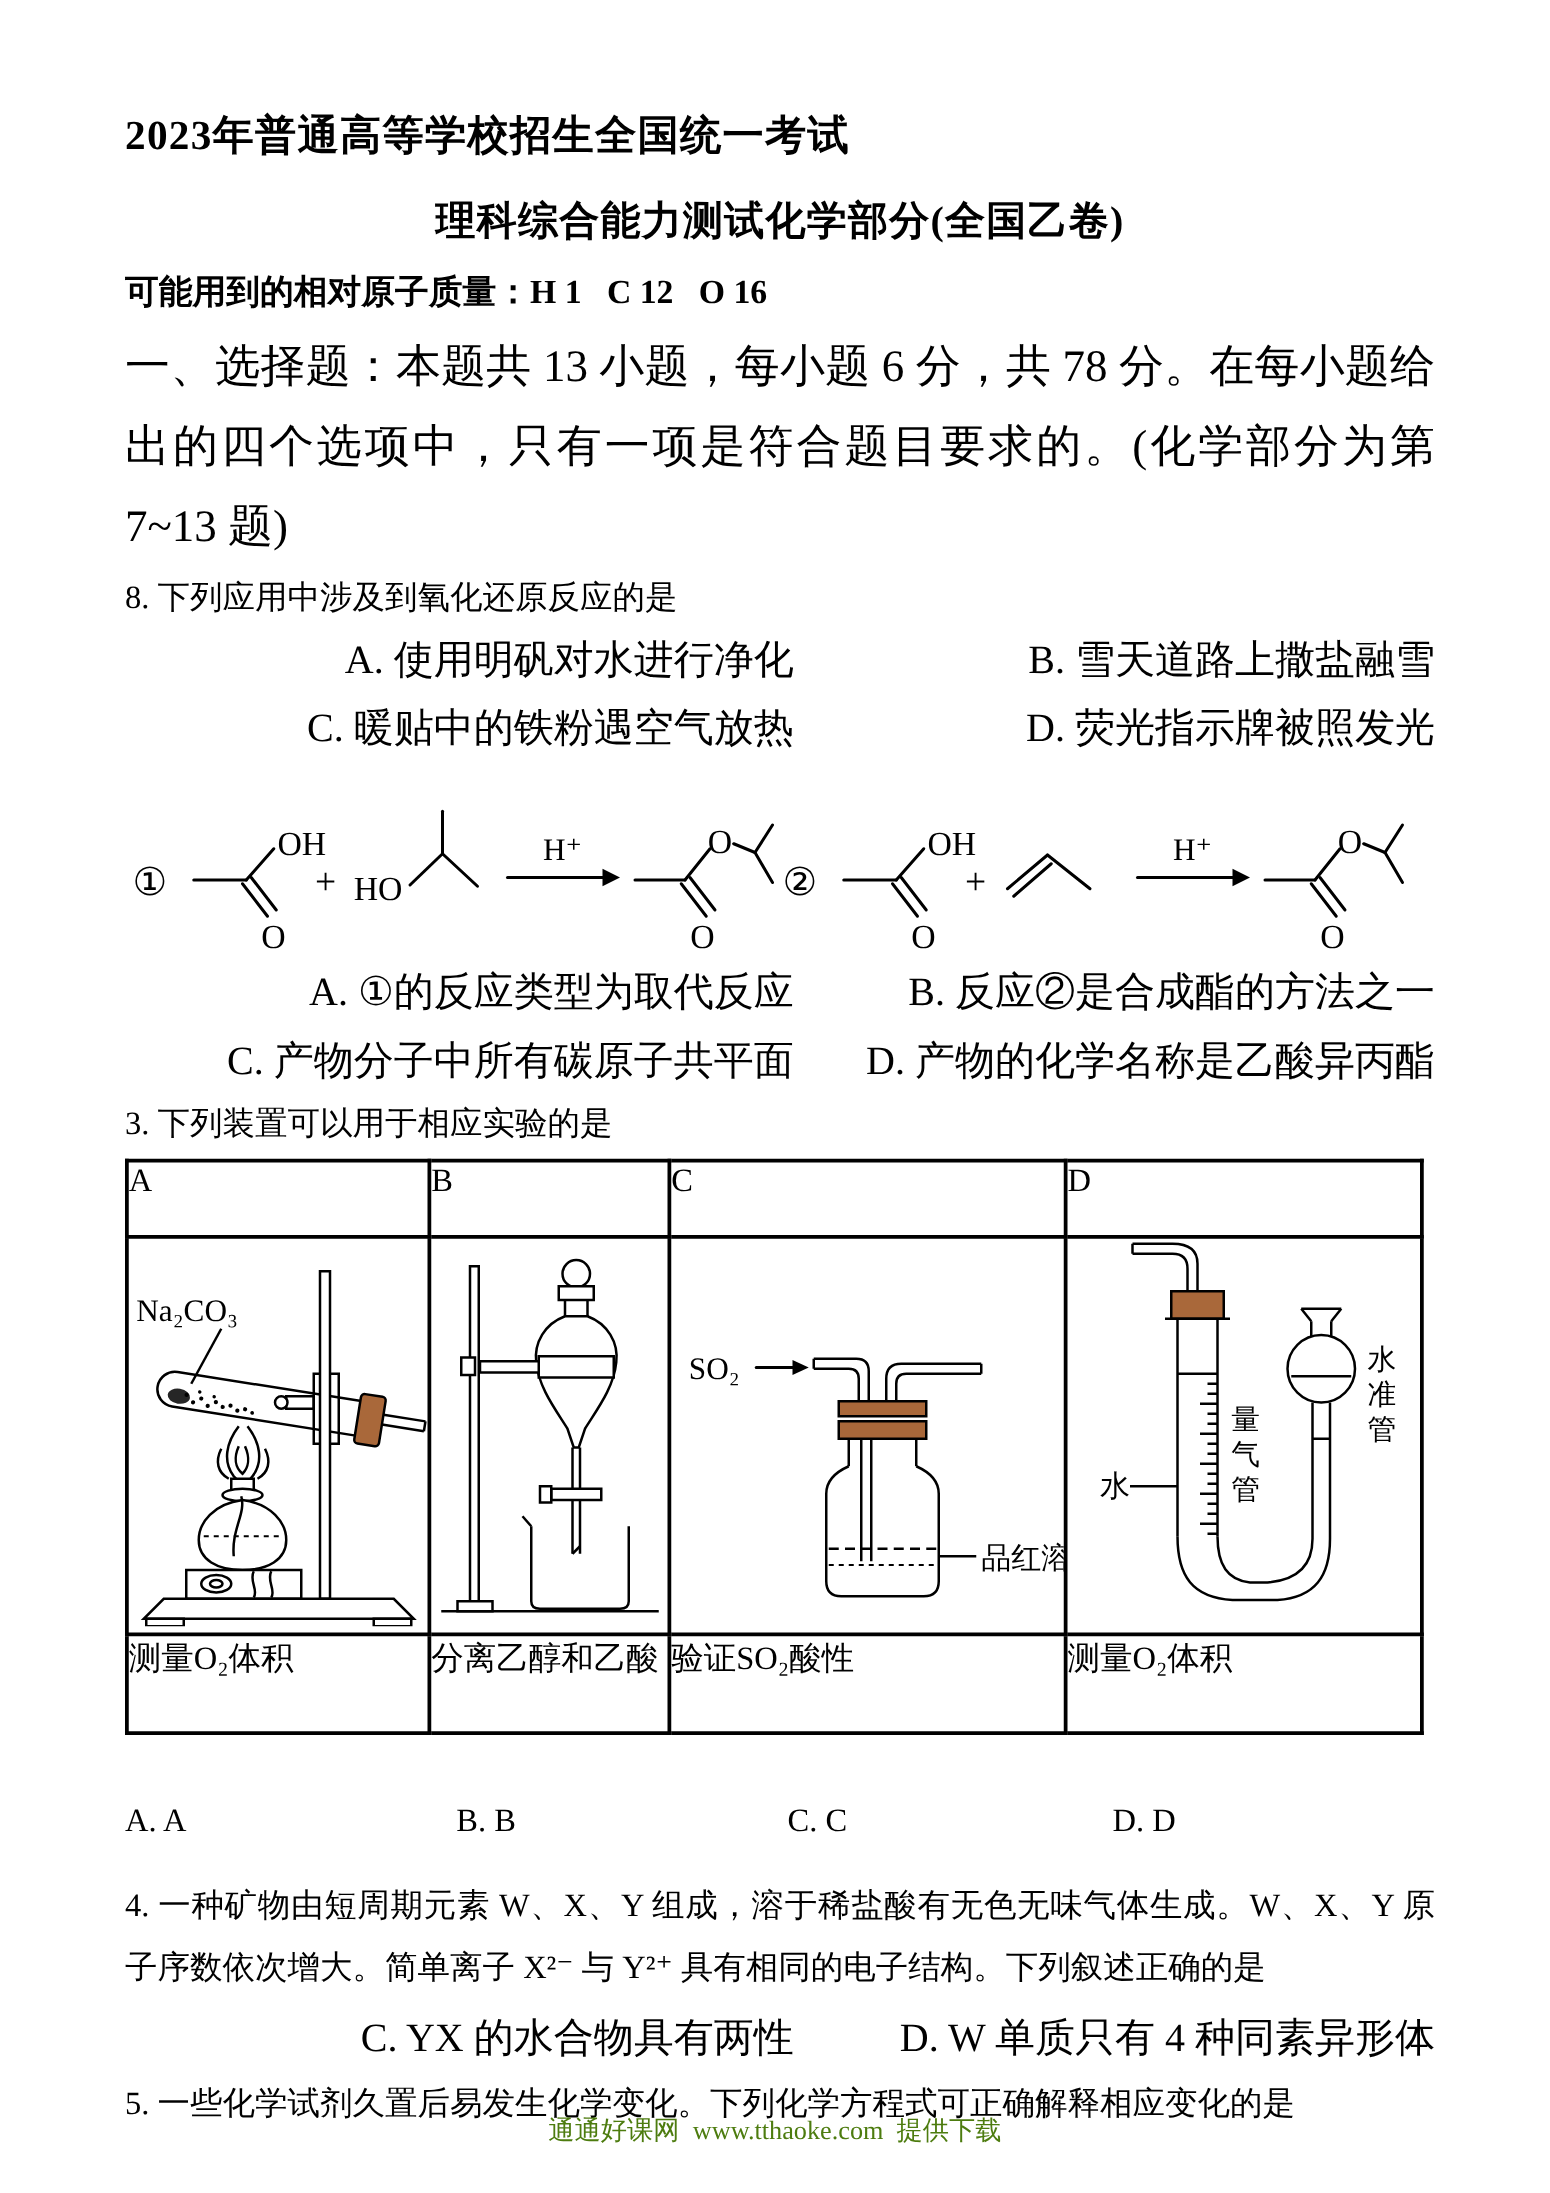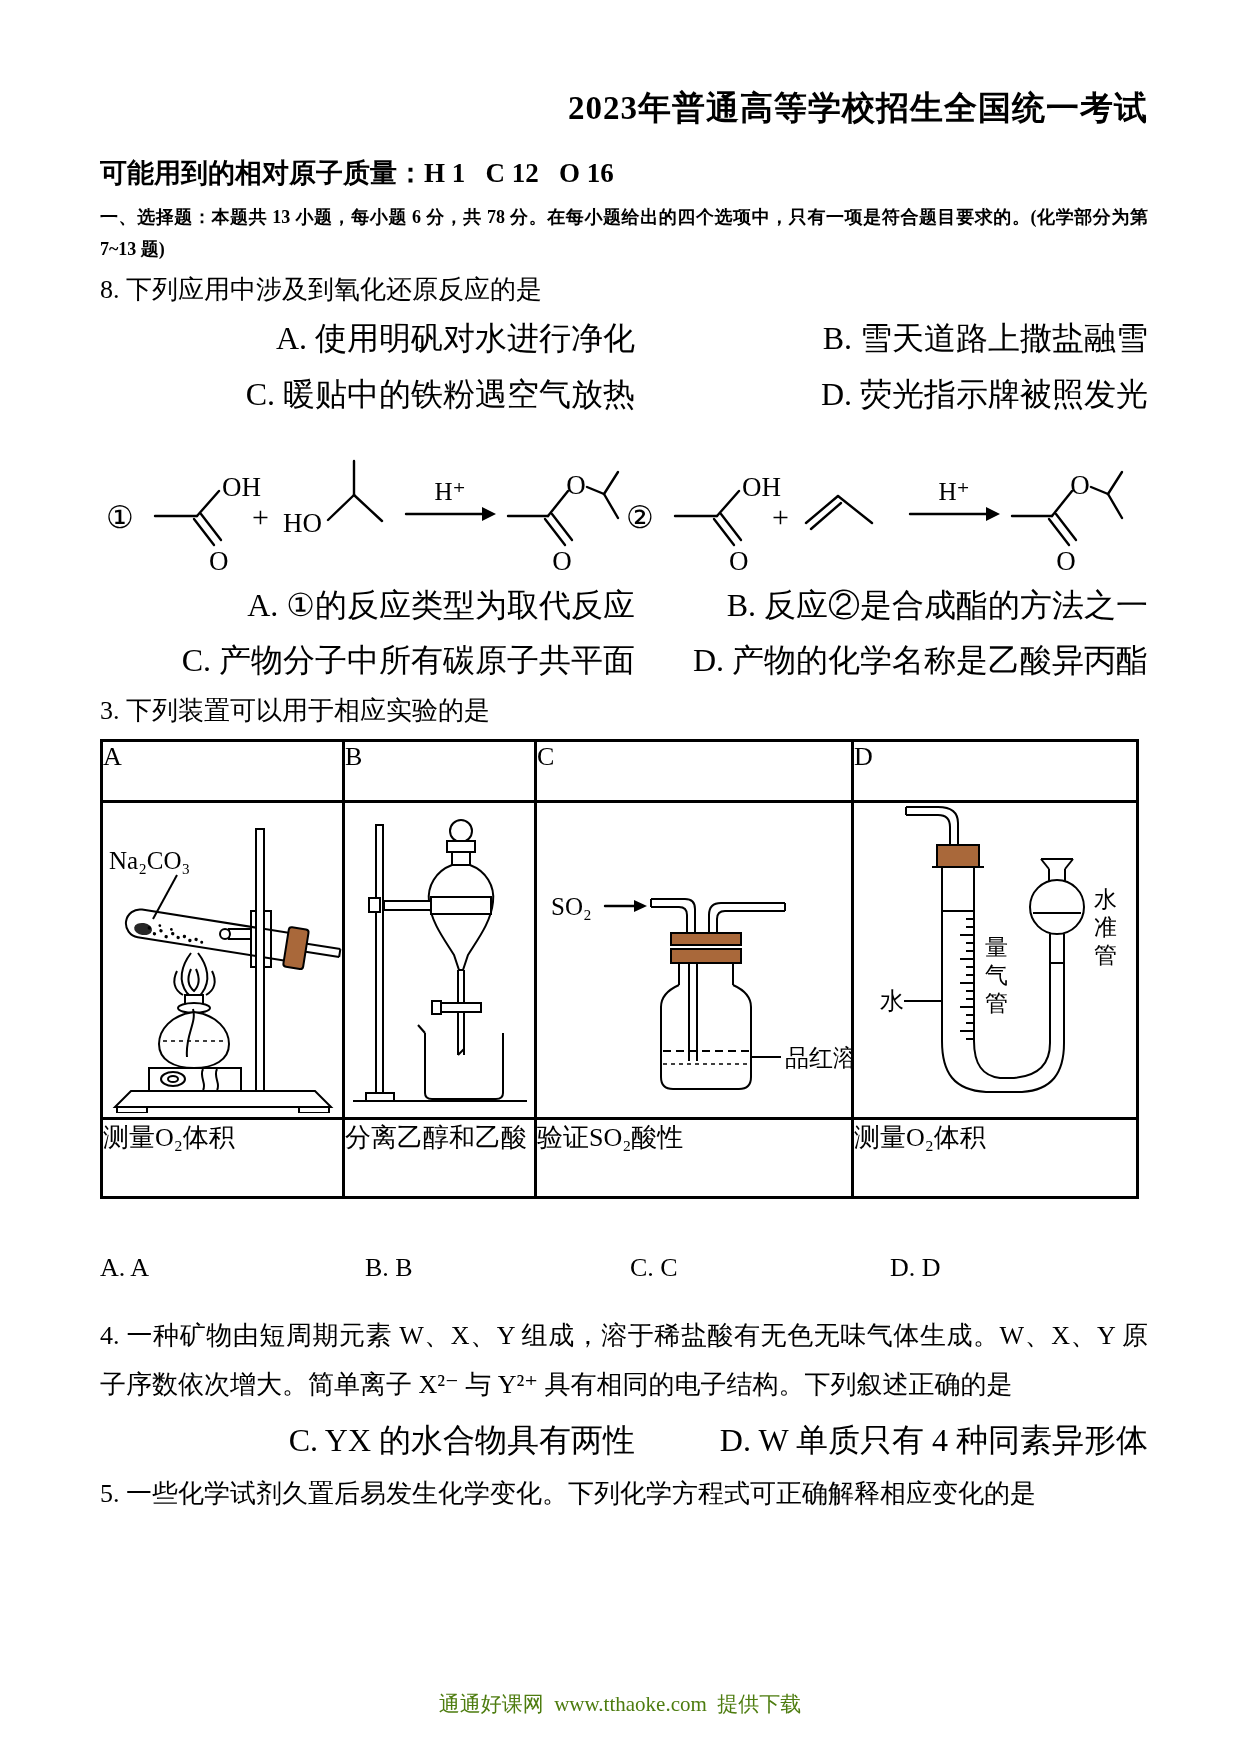--- a/index.html
+++ b/index.html
@@ -1,22 +1,22 @@
 <!DOCTYPE html>
 <html><head>
 <meta charset="utf-8">
 <style>
   html,body{margin:0;padding:0;background:#fff;}
   .page{position:relative;width:1240px;height:1754px;background:#fff;overflow:hidden;
         font-family:"Liberation Serif","DejaVu Serif",serif;color:#000;}
   .content{position:absolute;left:100px;top:86px;width:1048px;}
-  .title{font-size:33px;font-weight:bold;text-align:right;margin:0 0 24px 0;letter-spacing:1px;}
+  .title{font-size:33px;font-weight:bold;text-align:left;margin:0 0 24px 0;letter-spacing:1px;}
   .subtitle{font-size:32px;font-weight:bold;text-align:center;margin:0 0 16px 0;letter-spacing:1px;}
   .masses{font-size:27px;font-weight:bold;margin:0 0 10px 0;white-space:pre-wrap;}
-  .section{font-size:18px;font-weight:bold;line-height:1.78;text-align:justify;margin:0 0 8px 0;}
+  .section{font-size:36px;font-weight:normal;line-height:1.78;text-align:justify;margin:0 0 8px 0;}
   .stem{font-size:26px;line-height:1.32;margin:0 0 10px 0;}
   .optrow{display:flex;font-size:32px;line-height:1.32;margin:0 0 13px 0;text-align:right;}
   .opt-left{width:535px;flex:0 0 535px;}
   .opt-right{flex:1;}
   .rxnrow{display:flex;align-items:flex-start;margin:2px 0 6px 0;}
   .rxnrow svg{display:block;}
   svg text{fill:#000;}
   .bond{stroke:#000;stroke-width:2.4;fill:none;stroke-linecap:round;}
   .ln{stroke:#000;stroke-width:2;fill:none;}
   .lnw{stroke:#000;stroke-width:2;fill:#fff;}
@@ -35,20 +35,21 @@
   .footer{position:absolute;left:0;bottom:36px;width:100%;text-align:center;
           font-size:21px;color:#4d7c0f;white-space:pre;}
 </style>
 </head>
 <body>
 
 <div class="page">
   <div class="content">
 
     <div class="title">2023年普通高等学校招生全国统一考试</div>
+    <div class="subtitle">理科综合能力测试化学部分(全国乙卷)</div>
     <p class="masses">可能用到的相对原子质量：H 1   C 12   O 16</p>
     <p class="section">一、选择题：本题共 13 小题，每小题 6 分，共 78 分。在每小题给出的四个选项中，只有一项是符合题目要求的。(化学部分为第 7~13 题)</p>
 
     <p class="stem">8.  下列应用中涉及到氧化还原反应的是</p>
     <div class="optrow">
       <span class="opt-left">A.  使用明矾对水进行净化</span>
       <span class="opt-right">B.  雪天道路上撒盐融雪</span>
     </div>
     <div class="optrow">
       <span class="opt-left">C.  暖贴中的铁粉遇空气放热</span>

